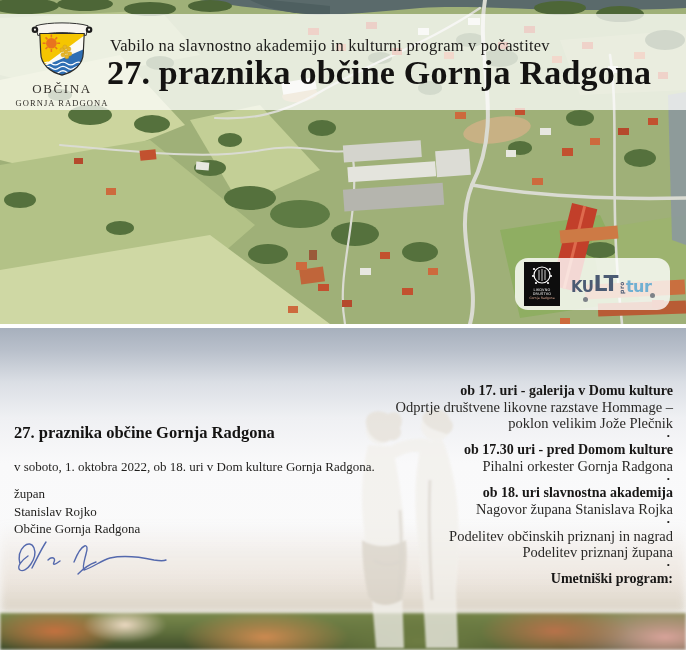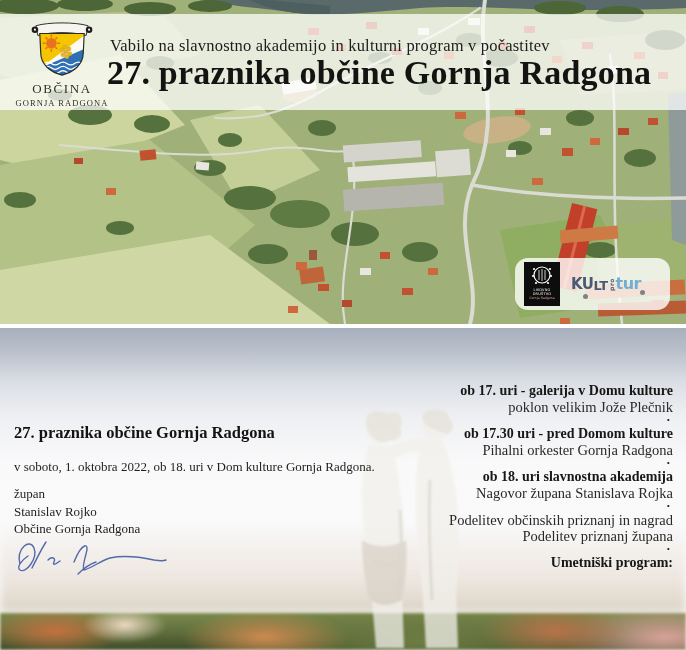--- a/index.html
+++ b/index.html
@@ -24,21 +24,21 @@
 
   
   .logo-band{position:absolute;left:515px;top:258px;width:155px;height:52px;background:rgba(255,255,255,0.8);
              border-radius:13px;display:flex;align-items:center;gap:11px;padding:0 9px;box-sizing:border-box;}
   .art-logo{width:36px;height:44px;background:#0d0d0d;display:flex;flex-direction:column;align-items:center;justify-content:flex-start;padding-top:2px;box-sizing:border-box;flex:0 0 auto;}
   .art-lines{text-align:center;line-height:4px;margin-top:2px;}
   .art-l1{font-family:"DejaVu Sans",sans-serif;font-size:3.5px;color:#f2f2f2;letter-spacing:.2px;}
   .art-l2{font-family:"DejaVu Sans",sans-serif;font-size:3.2px;color:#d4a08c;}
   .kult{position:relative;font-family:"DejaVu Sans",sans-serif;font-weight:bold;display:flex;align-items:flex-end;line-height:1;}
   .kult .ku{font-size:15px;color:#4b5a73;letter-spacing:-0.5px;}
-  .kult .lt{font-size:13px;color:#4b5a73;letter-spacing:-0.5px;}
+  .kult .lt{font-size:22px;color:#4b5a73;letter-spacing:-0.5px;}
   .kult .pro{writing-mode:vertical-rl;transform:rotate(180deg);font-size:6px;color:#4b5a73;letter-spacing:.5px;margin:0 1px 1px 1px;}
   .kult .tur{font-size:16px;color:#6fb0d2;letter-spacing:-0.5px;text-align:right;}
   .kult .dot{position:absolute;width:5px;height:5px;border-radius:50%;background:#7d8288;}
   .kult .dot1{left:12px;bottom:-7px;}
   .kult .dot2{right:-4px;bottom:-3px;}
 
   
   .divider{position:absolute;left:0;top:324px;width:686px;height:4px;background:#ffffff;}
 
   
@@ -328,20 +328,21 @@
           <path d="M20,34 C26,22 30,14 34,8"></path>
           <path d="M36,26 C40,22 44,24 42,28 C40,32 44,30 48,27"></path>
           <path d="M62,28 C70,8 78,8 74,20 C72,28 70,34 72,36 C80,34 90,26 98,24 C112,21 128,23 142,26 C148,27 152,27 154,26"></path>
           <path d="M66,40 C72,34 78,30 84,28"></path>
         </g>
       </svg>
     </div>
 
     <div class="program">
       <div class="p-head">ob 17. uri - galerija v Domu kulture</div>
+      <div class="p-line">Odprtje društvene likovne razstave Hommage –</div>
       <div class="p-line">poklon velikim Jože Plečnik</div>
       <div class="p-sep">•</div>
       <div class="p-head">ob 17.30 uri - pred Domom kulture</div>
       <div class="p-line">Pihalni orkester Gornja Radgona</div>
       <div class="p-sep">•</div>
       <div class="p-head">ob 18. uri slavnostna akademija</div>
       <div class="p-line">Nagovor župana Stanislava Rojka</div>
       <div class="p-sep">•</div>
       <div class="p-line">Podelitev občinskih priznanj in nagrad</div>
       <div class="p-line">Podelitev priznanj župana</div>

